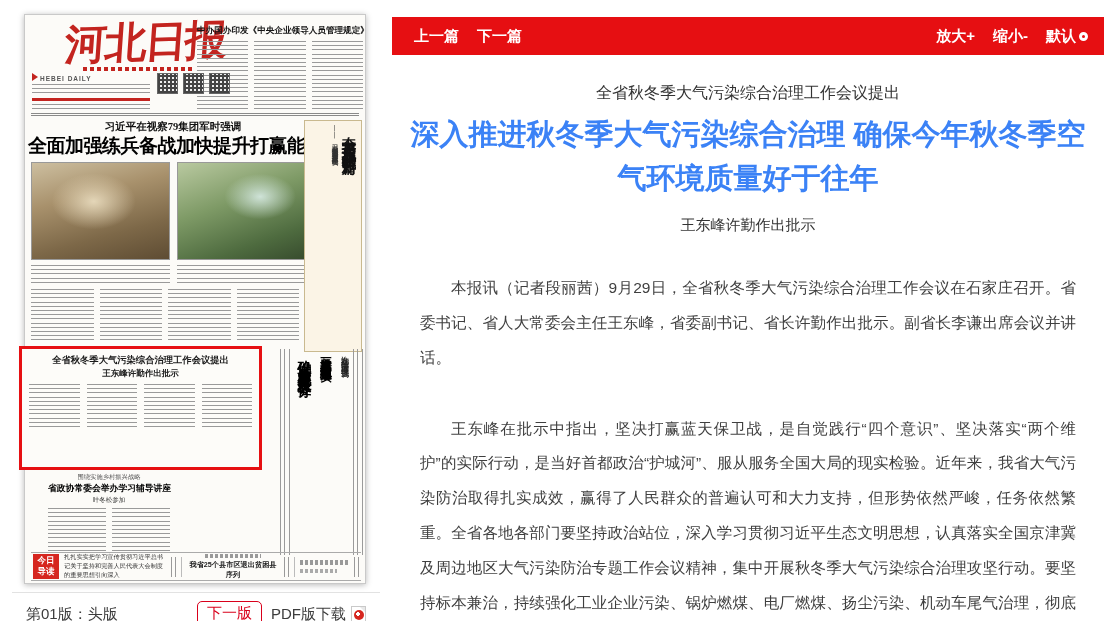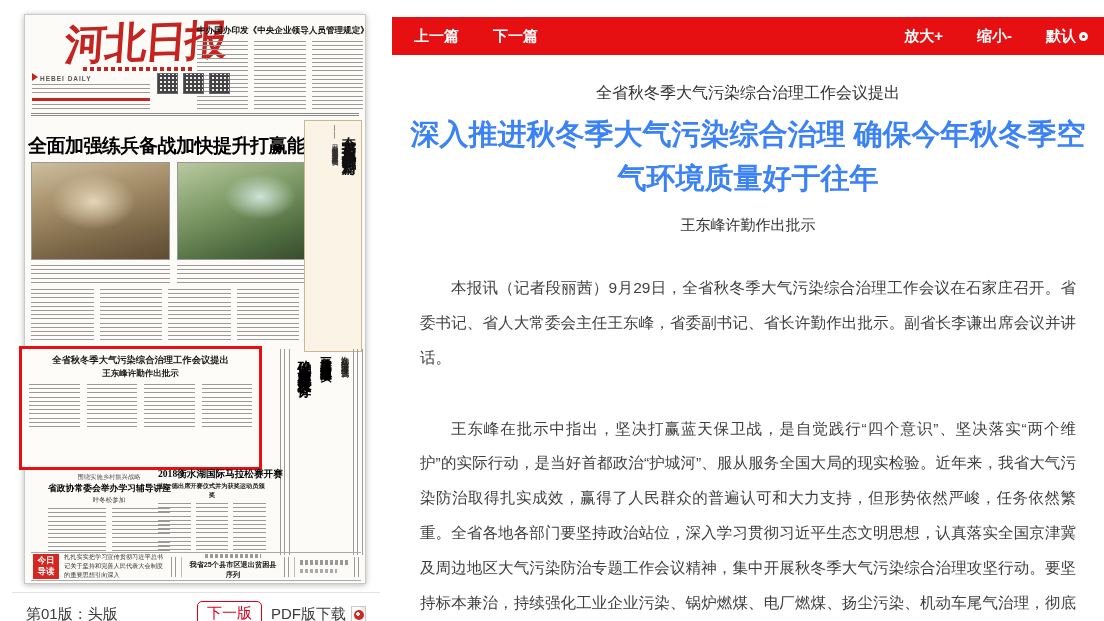--- a/index.html
+++ b/index.html
@@ -128,21 +128,21 @@
   .pdf-icon::before { content:""; position:absolute; left:2px; top:3px; width:10px; height:10px;
     border-radius:50%; background:radial-gradient(circle at 40% 40%, #fff 0 2px, #d6261f 2px 100%); }
   .pdf-icon::after { content:""; position:absolute; right:0; top:0;
     border-left:5px solid transparent; border-top:5px solid #e8e8e8; }
 
   
   .right-panel { flex:1; height:621px; background:#fff; overflow:hidden; }
   .toolbar { margin-top:17px; height:38px; background:#e60f12; color:#fff;
     display:flex; align-items:center; justify-content:space-between;
     padding:0 16px 0 22px; font-weight:bold; font-size:15px; }
-  .tb-left, .tb-right { display:flex; align-items:flex-end; gap:34px; }
+  .tb-left, .tb-right { display:flex; align-items:flex-end; gap:18px; }
   .tb-link { cursor:pointer; white-space:nowrap; display:flex; align-items:center; gap:3px; }
   .reset-circle { display:inline-block; width:9px; height:9px; border:3px solid #fff;
     border-radius:50%; }
 
   .art-kicker { margin-top:28px; text-align:center; font-size:16px; color:#333; }
   .art-title { margin:8px auto 0; width:702px; text-align:center; font-size:29px;
     font-weight:bold; color:#3b82f6; line-height:1.52; }
   .art-byline { margin-top:16px; text-align:center; font-size:15px; color:#333; }
   .art-body { margin:23px auto 0; width:656px; }
   .art-body p { font-size:15.5px; color:#3f3f3f; line-height:34.8px; text-align:justify;
@@ -171,20 +171,21 @@
         <div class="mast-lines"></div>
         <div class="mast-date"></div>
         <div class="mast-lines2"></div>
       </div>
       <div class="qr qr1"></div>
       <div class="qr qr2"></div>
       <div class="qr qr3"></div>
 
       <div class="rule"></div>
 
+      <div class="lead-kicker">习近平在视察79集团军时强调</div>
       <div class="lead-headline">全面加强练兵备战加快提升打赢能力</div>
 
       <div class="photo photo1"></div>
       <div class="photo photo2"></div>
       <div class="tx caption cap1"></div>
       <div class="tx caption cap2"></div>
 
       <div class="side-box">
         <span class="side-box-title">奋力书写东北振兴的时代新篇</span>
         <span class="side-box-sub">——习近平总书记调研东北三省并主持召开深入推进东北振兴座谈会纪实</span>
@@ -219,29 +220,20 @@
       <div class="bl-article">
         <div class="bl-kicker">围绕实施乡村振兴战略</div>
         <div class="bl-head">省政协常委会举办学习辅导讲座</div>
         <div class="bl-sub">叶冬松参加</div>
         <div class="bl-cols">
           <div class="tx"></div>
           <div class="tx"></div>
         </div>
       </div>
 
-      <div class="br-article">
-        <div class="br-head">2018衡水湖国际马拉松赛开赛</div>
-        <div class="br-sub">赵一德出席开赛仪式并为获奖运动员颁奖</div>
-        <div class="br-cols">
-          <div class="tx"></div>
-          <div class="tx"></div>
-          <div class="tx"></div>
-        </div>
-      </div>
 
       <div class="digest">
         <div class="digest-badge">
           <div>今日</div>
           <div>导读</div>
         </div>
         <div class="digest-item1">扎扎实实把学习宣传贯彻习近平总书记关于坚持和完善人民代表大会制度的重要思想引向深入</div>
         <div class="digest-tag txv"></div>
         <div class="digest-sep"></div>
         <div class="digest-item2">

